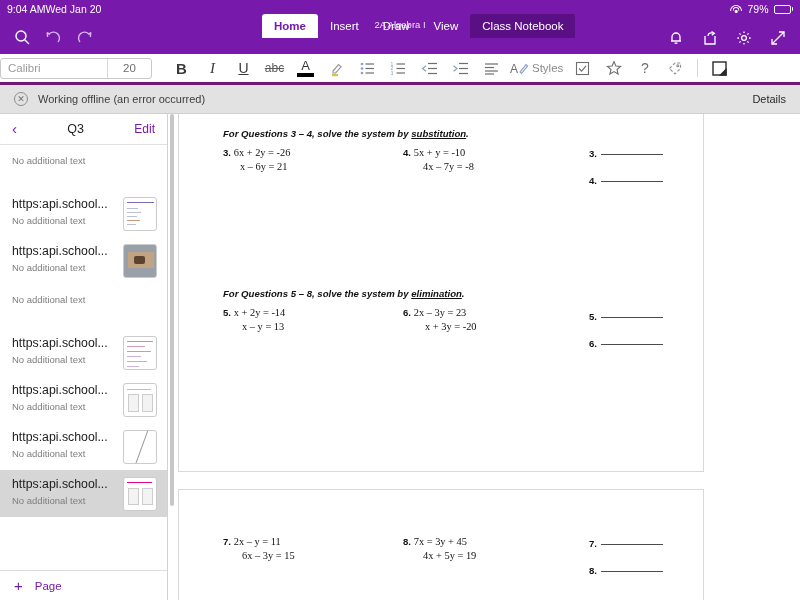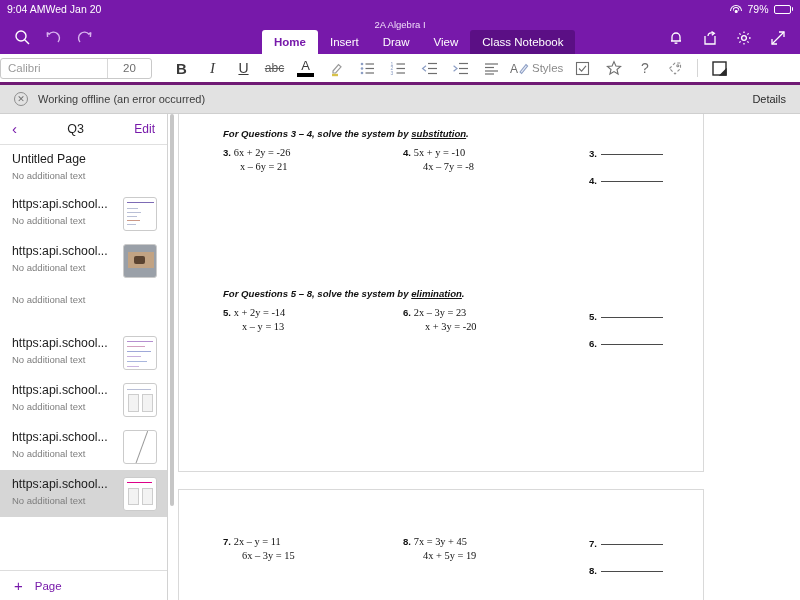--- a/index.html
+++ b/index.html
@@ -35,21 +35,21 @@
     height: 36px; background: #7719aa; display: flex; align-items: flex-end;
     position: relative;
   }
   .ribbon .docname {
     position: absolute; top: 1px; left: 0; right: 0; text-align: center;
     color: #f0dcfa; font-size: 9.5px; pointer-events: none;
   }
   .ribbon .lefticons { display: flex; align-items: center; gap: 14px; padding: 0 14px 8px; }
   .ribbon .righticons { display: flex; align-items: center; gap: 18px; padding: 0 14px 8px; margin-left: auto; }
   .ribbon svg { display: block; }
-  .tabs { display: flex; align-items: flex-end; position: absolute; left: 262px; bottom: 0; }
+  .tabs { display: flex; align-items: flex-end; position: absolute; left: 262px; bottom: 16px; }
   .tab {
     font-size: 11.5px; color: #ffffff; padding: 5px 12px 5px; line-height: 14px;
     border-radius: 3px 3px 0 0; white-space: nowrap;
   }
   .tab.active { background: #ffffff; color: #7719aa; font-weight: bold; }
   .tab.dark { background: #5b0f85; }
 
   
   .formatbar {
     height: 31px; background: #ffffff; border-bottom: 3px solid #701a75;
@@ -346,21 +346,20 @@
       <div class="sb-head">
         <span class="back">‹</span>
         <span class="title">Q3</span>
         <span class="edit">Edit</span>
       </div>
 
       <div class="sb-list">
 
         <div class="sb-item">
           <div class="texts">
-            <div class="t1">Untitled Page</div>
             <div class="t2">No additional text</div>
           </div>
         </div>
 
         <div class="sb-item">
           <div class="texts">
             <div class="t1">https:api.school...</div>
             <div class="t2">No additional text</div>
           </div>
           <div class="thumb">

